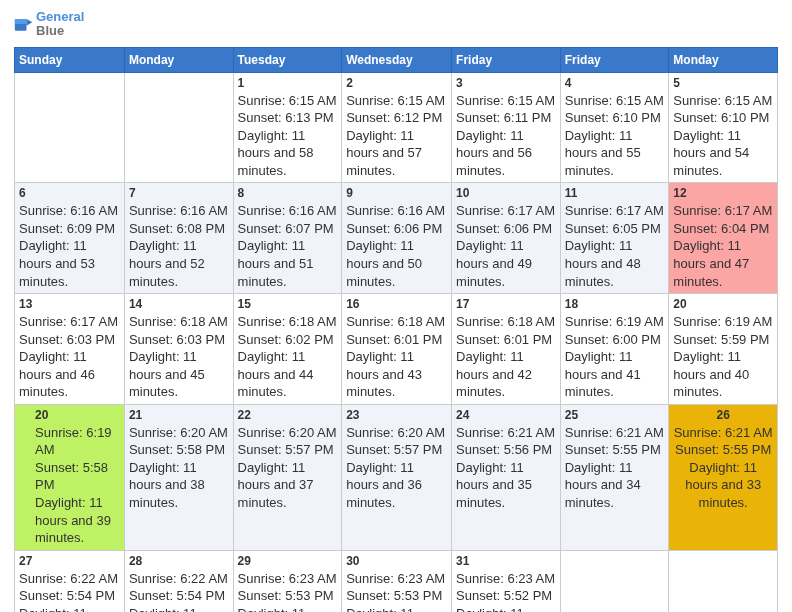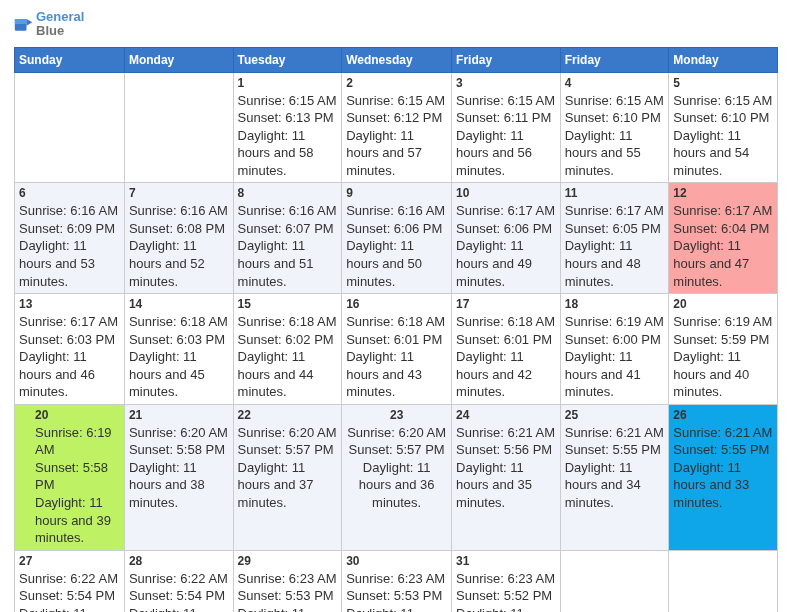--- a/index.html
+++ b/index.html
@@ -266,39 +266,39 @@
             <div class="day-info" style="white-space: pre-line;">Sunrise: 6:20 AM
 Sunset: 5:58 PM
 Daylight: 11 hours and 38 minutes.</div>
           </td>
           <td style="background: rgb(240, 244, 250); margin-left: 10px;">
             <span class="day-number">22</span>
             <div class="day-info" style="white-space: pre-line;">Sunrise: 6:20 AM
 Sunset: 5:57 PM
 Daylight: 11 hours and 37 minutes.</div>
           </td>
-          <td style="background: rgb(240, 244, 250); text-align: center;">
+          <td style="background: rgb(240, 244, 250);">
             <span class="day-number">23</span>
             <div class="day-info" style="white-space: pre-line;">Sunrise: 6:20 AM
 Sunset: 5:57 PM
 Daylight: 11 hours and 36 minutes.</div>
           </td>
           <td style="background: rgb(240, 244, 250); margin-top: 44px;">
             <span class="day-number">24</span>
             <div class="day-info" style="white-space: pre-line;">Sunrise: 6:21 AM
 Sunset: 5:56 PM
 Daylight: 11 hours and 35 minutes.</div>
           </td>
           <td style="background: rgb(240, 244, 250);">
             <span class="day-number">25</span>
             <div class="day-info" style="white-space: pre-line;">Sunrise: 6:21 AM
 Sunset: 5:55 PM
 Daylight: 11 hours and 34 minutes.</div>
           </td>
-          <td style="background: #0ea5e9;">
+          <td style="background: #eab308; text-align: center;">
             <span class="day-number">26</span>
             <div class="day-info" style="white-space: pre-line;">Sunrise: 6:21 AM
 Sunset: 5:55 PM
 Daylight: 11 hours and 33 minutes.</div>
           </td>
         </tr>
         <tr>
           <td>
             <span class="day-number">27</span>
             <div class="day-info" style="white-space: pre-line;">Sunrise: 6:22 AM

